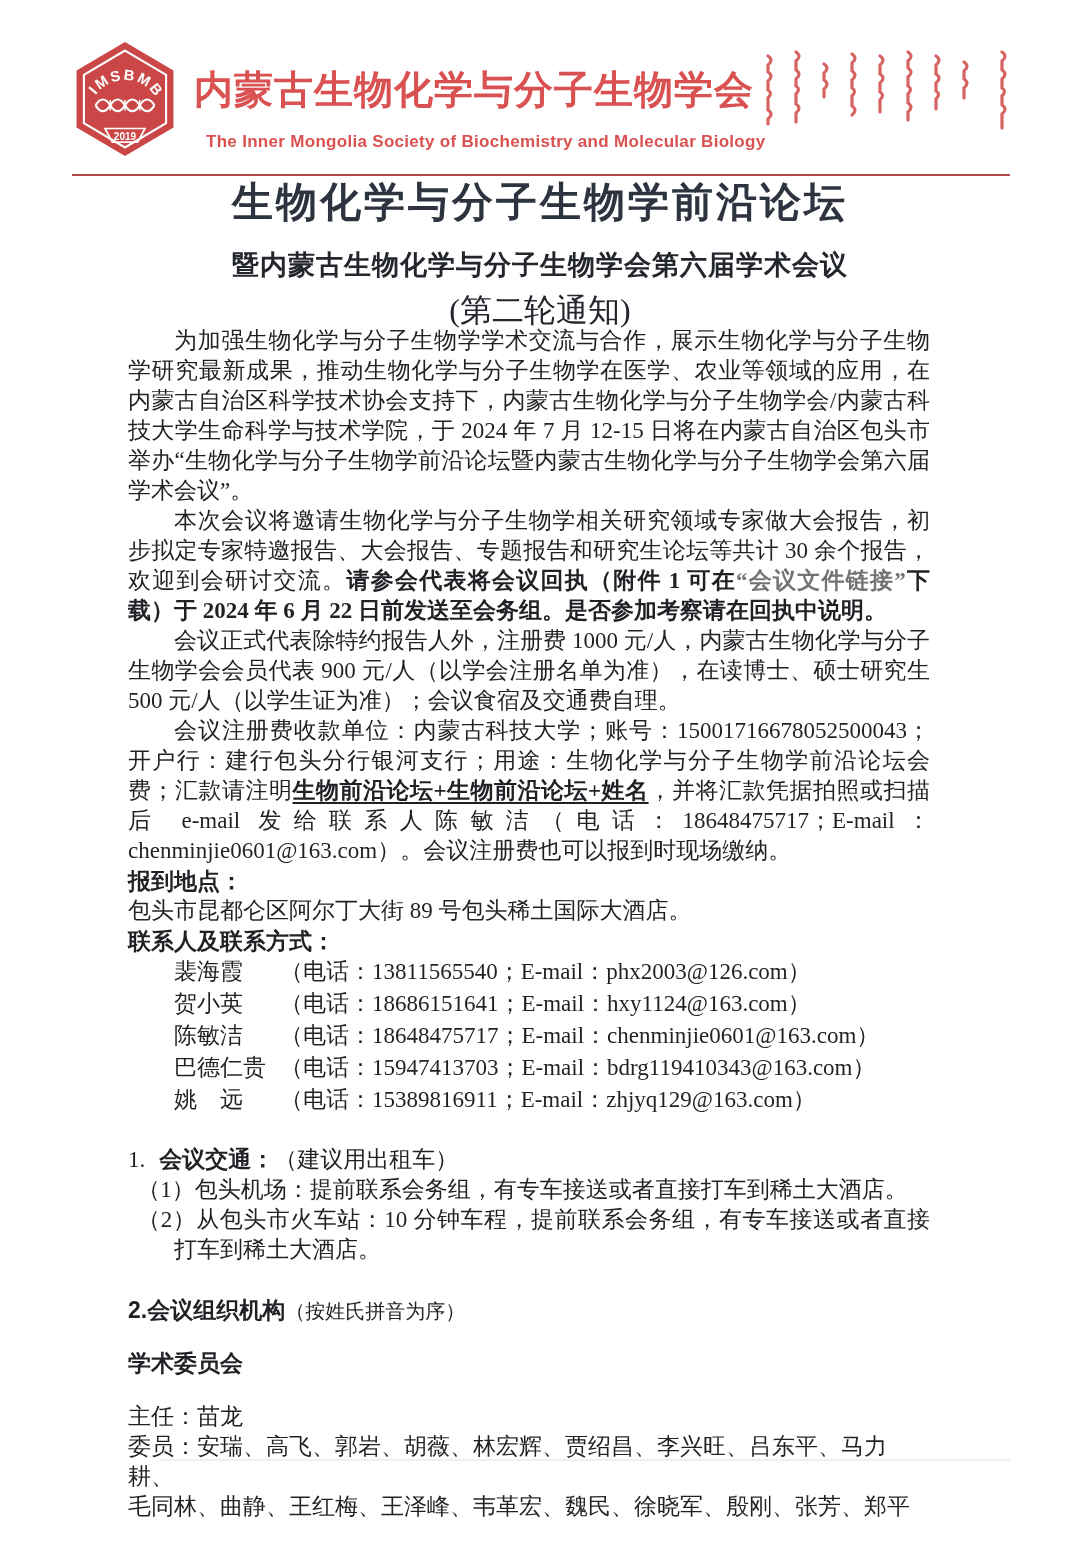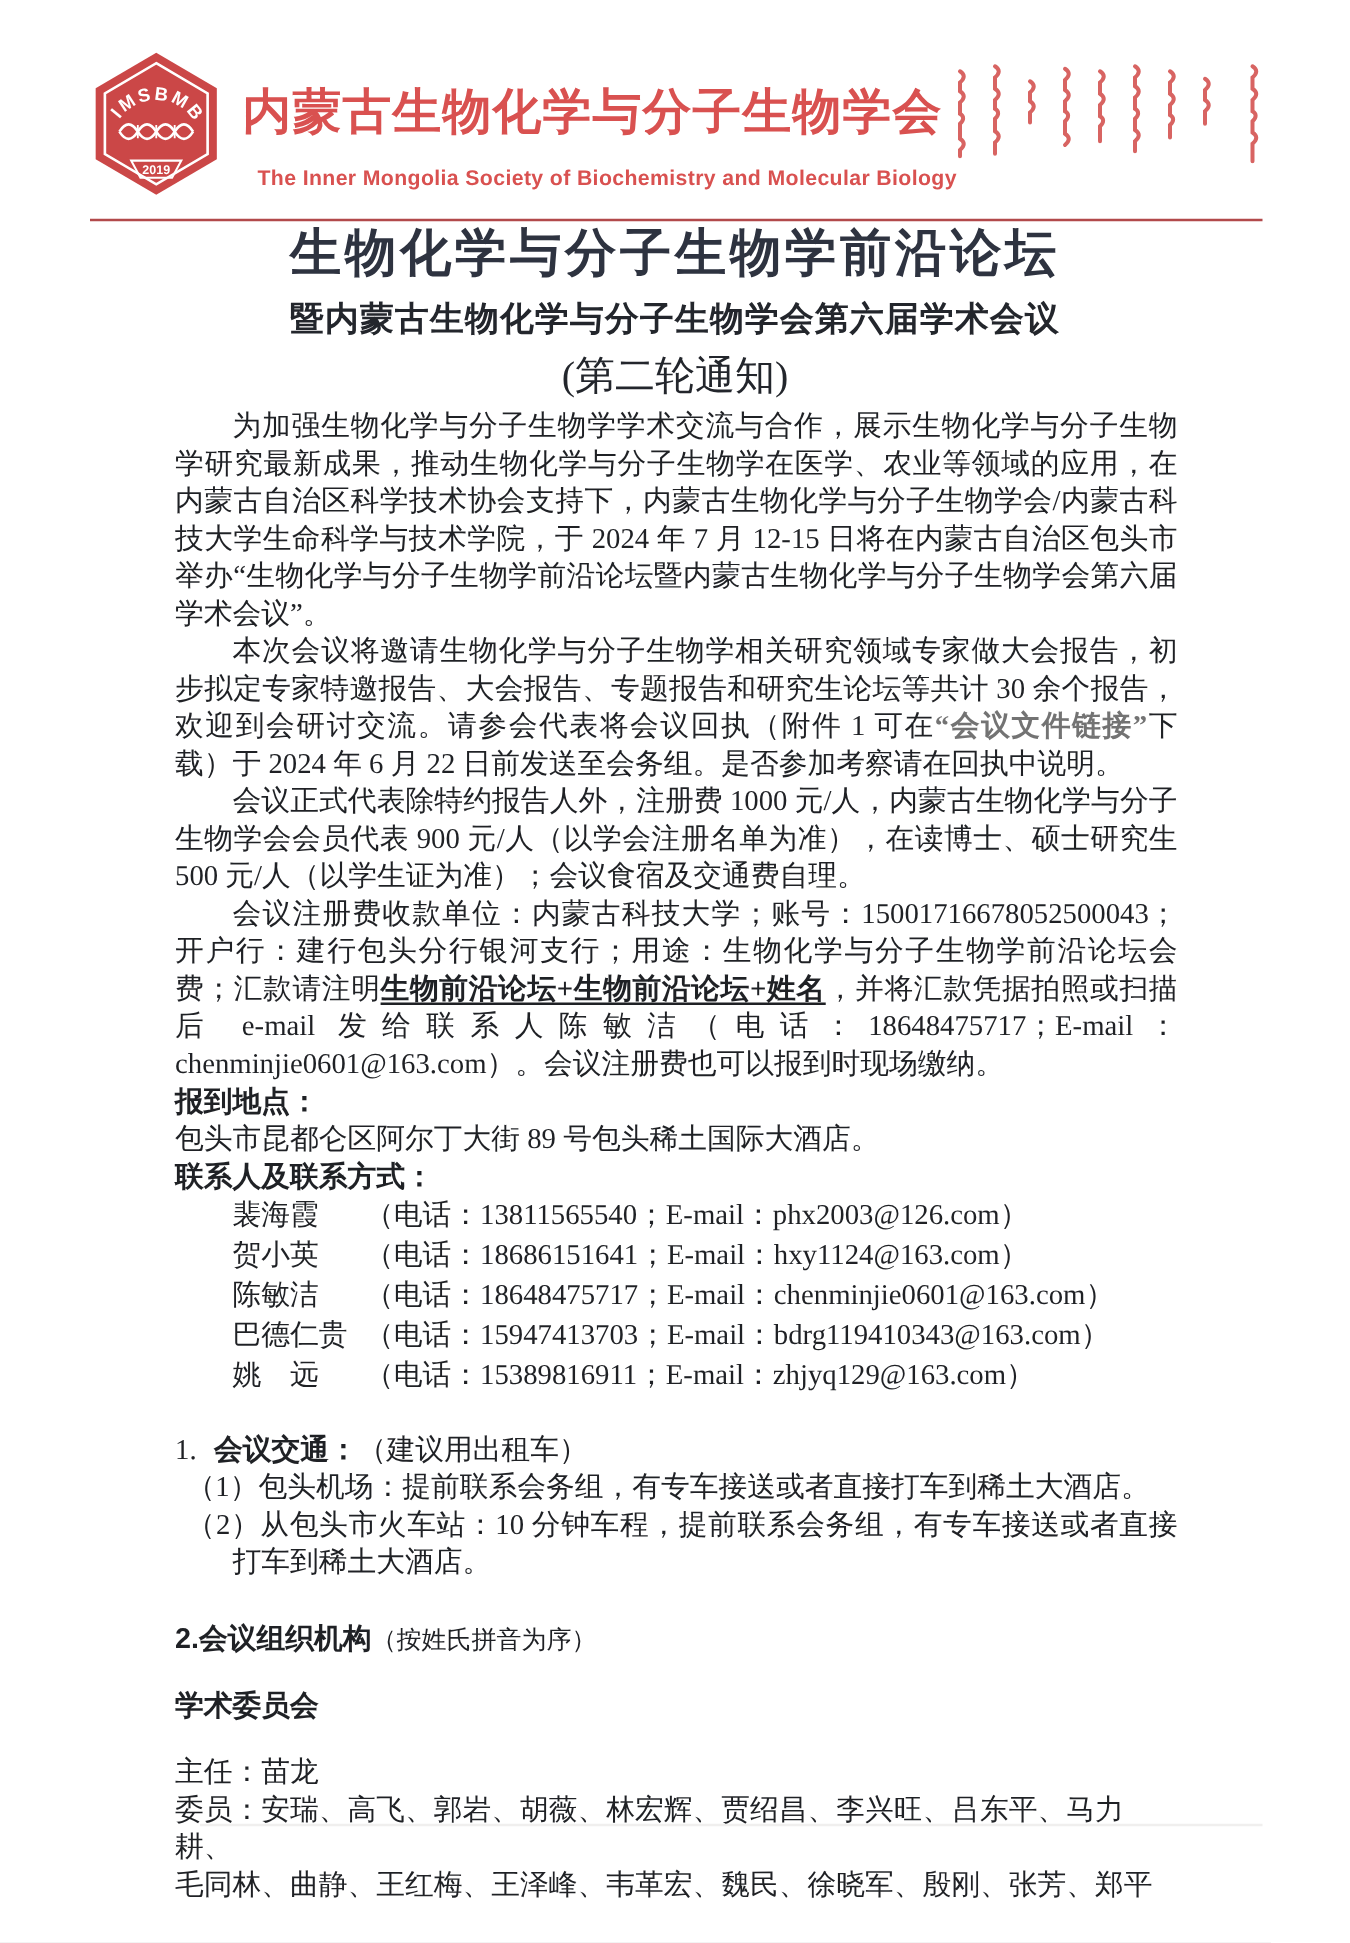--- a/index.html
+++ b/index.html
@@ -25,30 +25,30 @@
   }
   .org-en{
     font-family:"Liberation Sans","DejaVu Sans",sans-serif;
     font-weight:bold;font-size:17px;color:#d95150;letter-spacing:.3px;
     margin-top:2px;
     margin-left:12px;
   }
   
   .title-block{position:absolute;left:140px;top:178px;width:800px;text-align:center;}
   .title-main{font-size:41px;font-weight:bold;color:#2e3340;letter-spacing:3px;line-height:1.2;}
-  .title-sub{font-size:27px;font-weight:bold;color:#23262c;margin-top:10px;letter-spacing:1px;}
+  .title-sub{font-size:27px;font-weight:bold;color:#23262c;margin-top:20px;letter-spacing:1px;}
   .title-note{font-size:32px;color:#23262c;margin-top:6px;}
   
   .body{
-    position:absolute;left:140px;top:326px;width:802px;
+    position:absolute;left:128px;top:326px;width:802px;
     font-size:23px;line-height:30px;text-align:justify;
   }
   p{margin:0;}
   .para{text-indent:2em;}
-  .bold{font-weight:normal;}
+  .bold{font-weight:bold;}
   .link{color:#737373;font-weight:bold;cursor:pointer;}
   .bu{font-weight:bold;text-decoration:underline;text-underline-offset:4px;}
   .h-sans{font-family:"Liberation Sans","DejaVu Sans",sans-serif;font-weight:bold;}
   .contact-row{display:flex;padding-left:46px;line-height:32px;}
   .c-name{width:106px;flex:0 0 auto;white-space:nowrap;}
   .c-detail{white-space:nowrap;}
   .gap28{height:28px;}
   .gap30{height:30px;}
   .gap22{height:22px;}
   .gap24{height:24px;}

